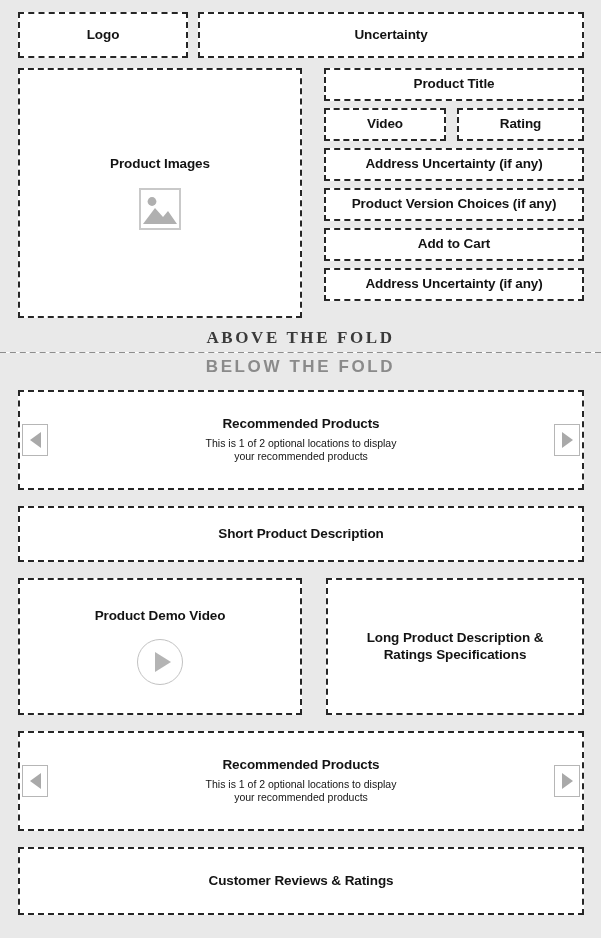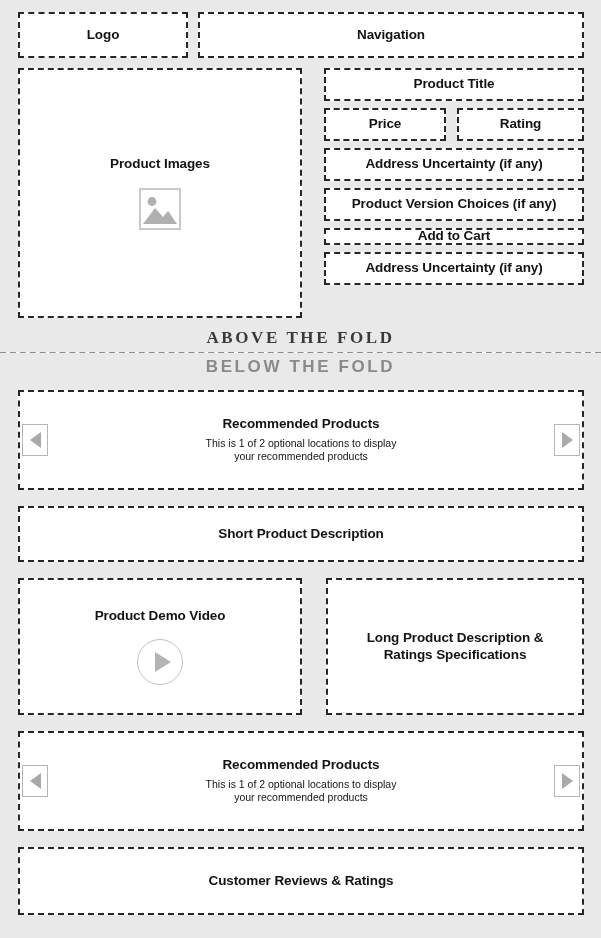--- a/index.html
+++ b/index.html
@@ -108,21 +108,21 @@
     flex-direction: column;
     gap: 7px;
     margin-left: 12px;
   }
   .box-title   { height: 33px; }
   .price-row   { display: flex; gap: 11px; height: 33px; }
   .box-price   { width: 122px; height: 33px; }
   .box-rating  { flex: 1; height: 33px; }
   .box-addr1   { height: 33px; }
   .box-version { height: 33px; }
-  .box-cart    { height: 17px; justify-content: center; }
+  .box-cart    { height: 33px; justify-content: center; }
   .box-addr2   { height: 33px; }
 
   
   .fold-above-label {
     position: absolute;
     left: 0;
     top: 328px;
     width: 601px;
     text-align: center;
     font-size: 17px;
@@ -239,21 +239,21 @@
 
 <div class="page">
 
   <div class="band-above">
 
     <div class="header-row">
       <div class="wf box-logo">
         <span class="wf-label">Logo</span>
       </div>
       <div class="wf box-nav">
-        <span class="wf-label">Navigation</span>
+        <span class="wf-label">Uncertainty</span>
       </div>
     </div>
 
     <div class="hero-row">
 
       <div class="wf box-images">
         <span class="wf-label">Product Images</span>
         <span class="img-icon">
           <svg width="42" height="42" viewBox="0 0 42 42" aria-hidden="true">
             <rect x="1" y="1" width="40" height="40" fill="#ffffff" stroke="#c9c9c9" stroke-width="2"></rect>
@@ -262,21 +262,21 @@
           </svg>
         </span>
       </div>
 
       <div class="hero-right">
         <div class="wf box-title">
           <span class="wf-label">Product Title</span>
         </div>
         <div class="price-row">
           <div class="wf box-price">
-            <span class="wf-label">Price</span>
+            <span class="wf-label">Video</span>
           </div>
           <div class="wf box-rating">
             <span class="wf-label">Rating</span>
           </div>
         </div>
         <div class="wf box-addr1">
           <span class="wf-label">Address Uncertainty (if any)</span>
         </div>
         <div class="wf box-version">
           <span class="wf-label">Product Version Choices (if any)</span>

